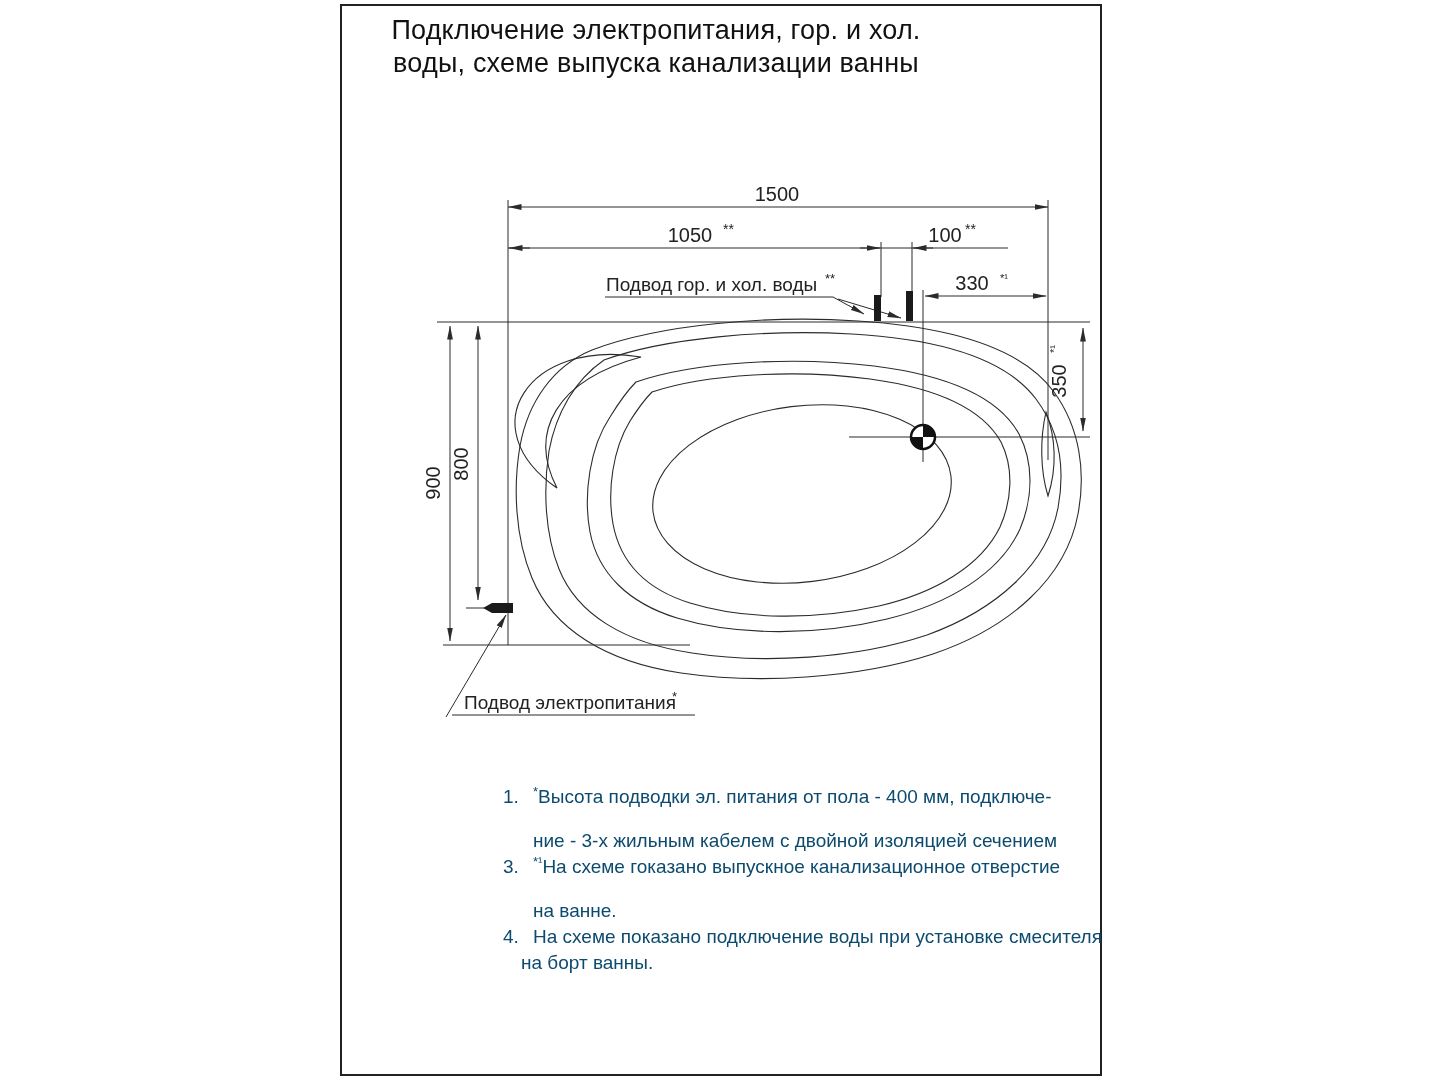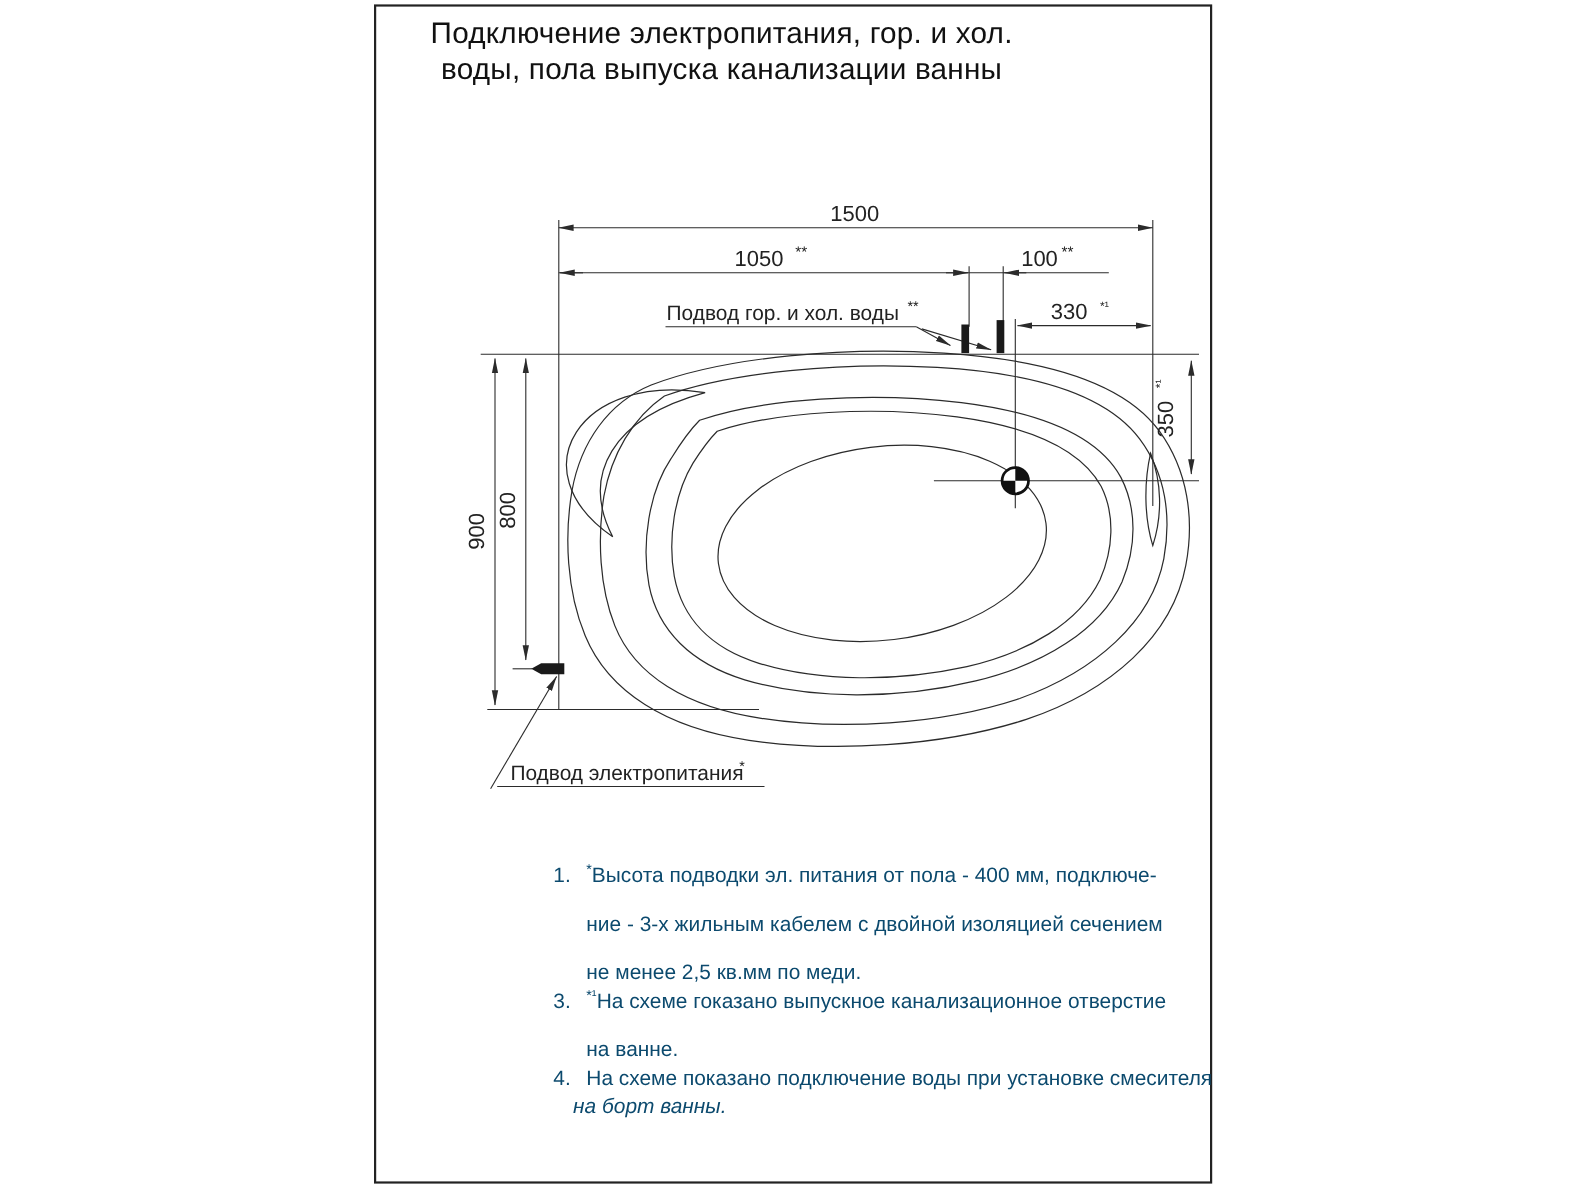--- a/index.html
+++ b/index.html
@@ -6,21 +6,21 @@
   #canvas{position:relative;width:1440px;height:1080px;background:#ffffff;overflow:hidden;
           font-family:"Liberation Sans", sans-serif;color:#1c1c1c;}
   #drawing{position:absolute;left:0;top:0;width:1440px;height:1080px;}
   svg text{font-family:"Liberation Sans", sans-serif;fill:#222;}
   .title-block{position:absolute;left:341px;top:14px;width:630px;text-align:center;
                font-size:27px;line-height:33px;color:#111;letter-spacing:0.2px;}
   .notes{position:absolute;left:503px;top:784px;width:600px;font-size:19px;line-height:26px;color:#0c4a6e;}
   .note-line{white-space:nowrap;}
   .note-line .num{display:inline-block;width:30px;}
   .note-line.cont{padding-left:30px;margin-top:18px;}
-  .note-line.cont4{padding-left:18px;font-style:italic;}
+  .note-line.cont4{padding-left:18px;}
   .mark{font-size:13px;vertical-align:super;line-height:0;}
 </style>
 </head>
 <body>
 
 <div id="canvas">
 
   <svg id="drawing" viewBox="0 0 1440 1080">
     <defs>
       <marker id="arrow" viewBox="0 0 14 8" refX="13.5" refY="4" markerWidth="14" markerHeight="8" orient="auto-start-reverse" markerUnits="userSpaceOnUse">
@@ -107,26 +107,25 @@
     <g font-size="19">
       <text x="606" y="291">Подвод гор. и хол. воды</text>
       <text x="825" y="283" font-size="13">**</text>
       <text x="464" y="709">Подвод электропитания</text>
       <text x="672" y="701" font-size="13">*</text>
     </g>
   </svg>
 
   <div class="title-block">
     <div>Подключение электропитания, гор. и хол.</div>
-    <div>воды, пола выпуска канализации ванны</div>
+    <div>воды, схеме выпуска канализации ванны</div>
   </div>
 
   <div class="notes">
     <div class="note-line"><span class="num">1.</span><span class="mark">*</span><span>Высота подводки эл. питания от пола - 400 мм, подключе-</span></div>
     <div class="note-line cont"><span>ние - 3-х жильным кабелем с двойной изоляцией сечением</span></div>
-    <div class="note-line cont"><span>не менее 2,5 кв.мм по меди.</span></div>
     <div class="note-line"><span class="num">3.</span><span class="mark">*¹</span><span>На схеме гоказано выпускное канализационное отверстие</span></div>
     <div class="note-line cont"><span>на ванне.</span></div>
     <div class="note-line"><span class="num">4.</span><span>На схеме показано подключение воды при установке смесителя</span></div>
     <div class="note-line cont4"><span>на борт ванны.</span></div>
   </div>
 
 </div>
 
 </body></html>

